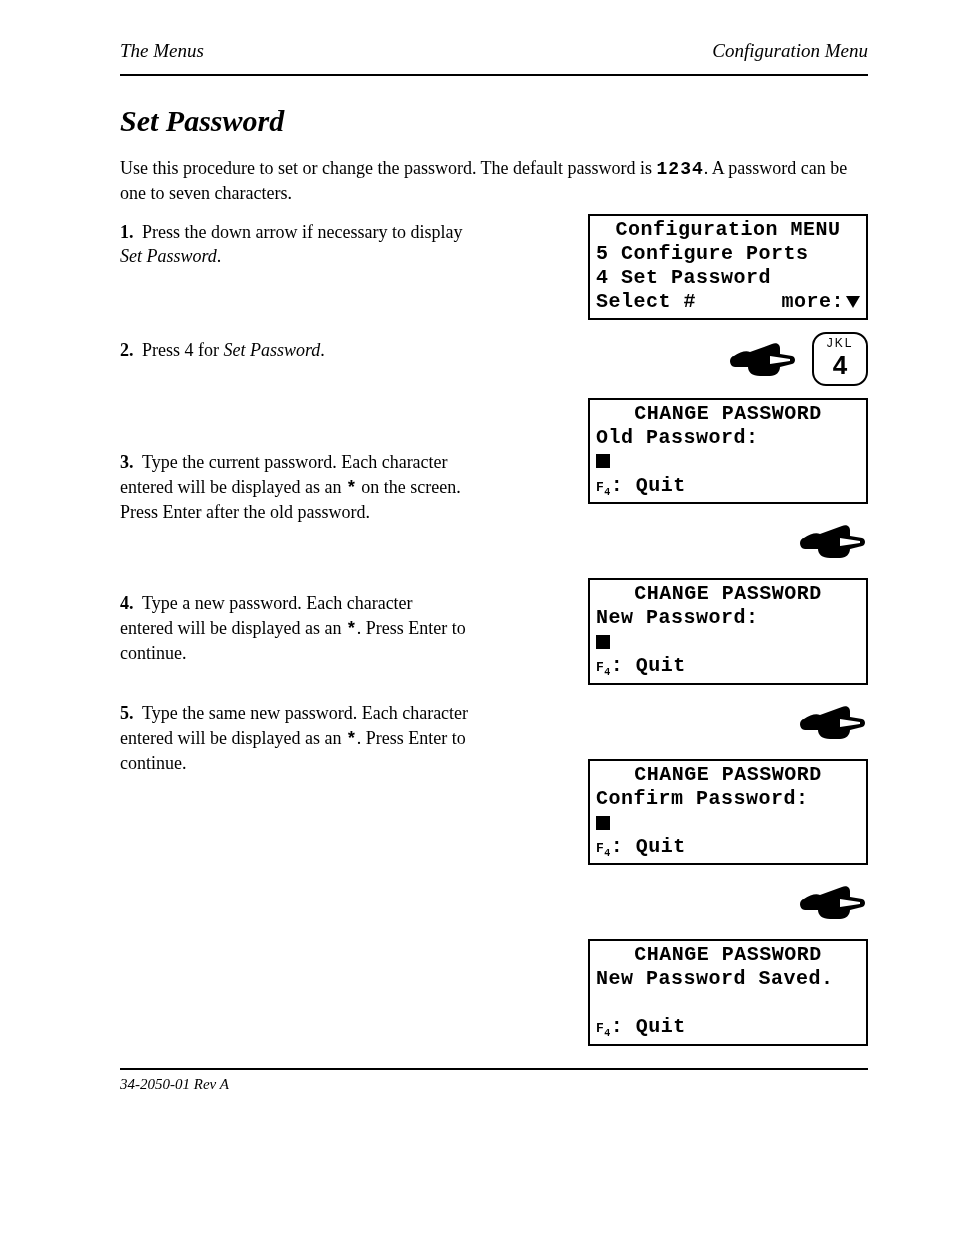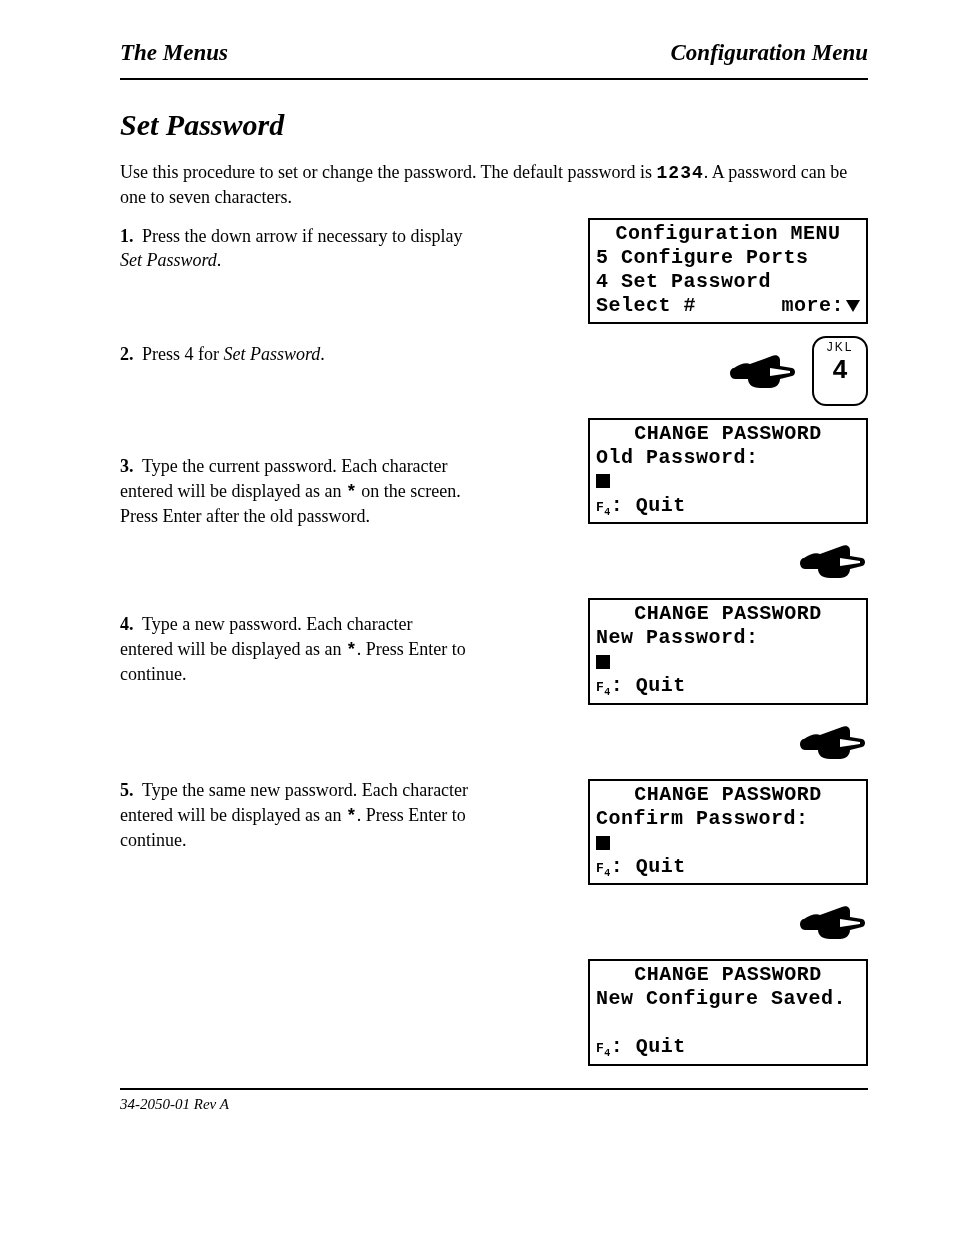--- a/index.html
+++ b/index.html
@@ -19,22 +19,21 @@
     border-top: 2px solid #000;
     margin-bottom: 28px;
   }
   .header-area {
     display: flex;
     justify-content: space-between;
     margin-bottom: 12px;
   }
   .header-left, .header-right {
     font-style: italic;
-    font-size: 23px;
-    font-weight: bold;
+    font-size: 19px;
   }
   .heading {
     font-size: 30px;
     font-weight: bold;
     font-style: italic;
     margin: 10px 0 18px 0;
   }
   .intro { margin: 8px 0; line-height: 1.35; }
   .intro .digits { font-family: "Courier New", monospace; font-weight: bold; letter-spacing: 1px; margin-top: 12px; }
   .layout { display: flex; gap: 18px; }
@@ -83,21 +82,21 @@
   }
   .hand-only-row {
     display: flex; align-items: center; justify-content: flex-end;
     width: 280px;
   }
   .hand-icon svg { display: block; }
 
   .key {
     border: 2px solid #000;
     border-radius: 14px;
-    width: 56px; height: 70px;
+    width: 56px; height: 54px;
     text-align: center;
     font-family: Arial, Helvetica, sans-serif;
     padding-top: 2px;
   }
   .key .letters { font-size: 12px; letter-spacing: 2px; display: block; }
   .key .digit { font-size: 26px; font-weight: bold; display: block; line-height: 1; margin-top: 2px; }
 
   .bottom-rule { border-top: 2px solid #000; margin-top: 22px; }
   .footer { font-style: italic; font-size: 15px; margin-top: 6px; }
 </style>
@@ -122,24 +121,24 @@
     <div class="steps-col">
       <div class="step" style="margin-top:6px;">
         <span class="step-num">1.</span><span>Press the down arrow if necessary to display </span><span class="italic">Set Password</span><span>.</span>
       </div>
       <div class="step" style="margin-top:70px;">
         <span class="step-num">2.</span><span>Press 4 for </span><span class="italic">Set Password</span><span>.</span>
       </div>
       <div class="step" style="margin-top:88px;">
         <span class="step-num">3.</span><span>Type the current password. Each character entered will be displayed as an </span><span class="asterisk">*</span><span> on the screen. Press Enter after the old password.</span>
       </div>
-      <div class="step" style="margin-top:84px;">
+      <div class="step" style="margin-top:67px;">
         <span class="step-num">4.</span><span>Type a new password. Each character entered will be displayed as an </span><span class="asterisk">*</span><span>. Press Enter to continue.</span>
       </div>
-      <div class="step" style="margin-top:92px;">
+      <div class="step" style="margin-top:36px;">
         <span class="step-num">5.</span><span>Type the same new password. Each character entered will be displayed as an </span><span class="asterisk">*</span><span>. Press Enter to continue.</span>
       </div>
     </div>
 
     <div class="screens-col">
 
       <div class="lcd">
         <div class="title">Configuration MENU</div>
         <div class="row">5 Configure Ports</div>
         <div class="row">4 Set Password</div>
@@ -208,21 +207,21 @@
         <span class="hand-icon">
           <svg width="72" height="50" viewBox="0 0 72 50">
             <path d="M8 22 C6 22 4 24 4 27 C4 30 6 33 9 33 L22 33 C22 38 26 42 34 42 L44 42 C50 42 54 38 54 33 L66 30 C70 29 70 23 66 22 L54 20 L54 14 C54 10 50 8 46 10 L24 18 C20 16 14 18 8 22 Z" fill="#000"></path>
             <path d="M44 22 L64 25 L64 27 L44 30 Z" fill="#fff"></path>
           </svg>
         </span>
       </div>
 
       <div class="lcd">
         <div class="title">CHANGE PASSWORD</div>
-        <div class="row">New Configure Saved.</div>
+        <div class="row">New Password Saved.</div>
         <div class="row">&nbsp;</div>
         <div class="row"><span class="f4">F<sub>4</sub></span>: <span>Quit</span></div>
       </div>
 
     </div>
   </div>
 
   <div class="bottom-rule"></div>
   <div class="footer">34-2050-01 Rev A</div>
 </div>

